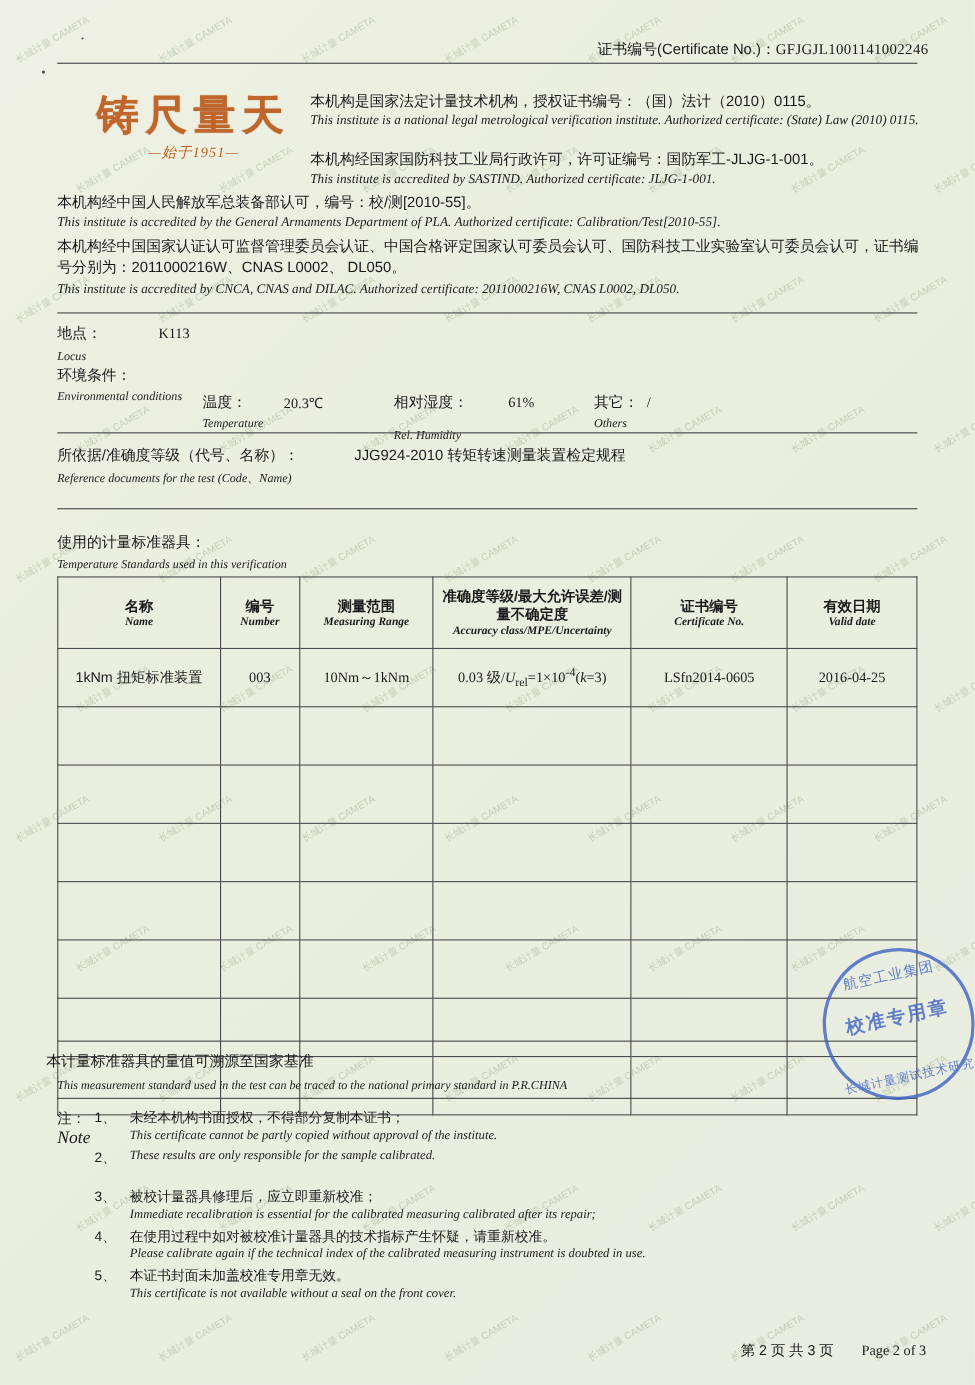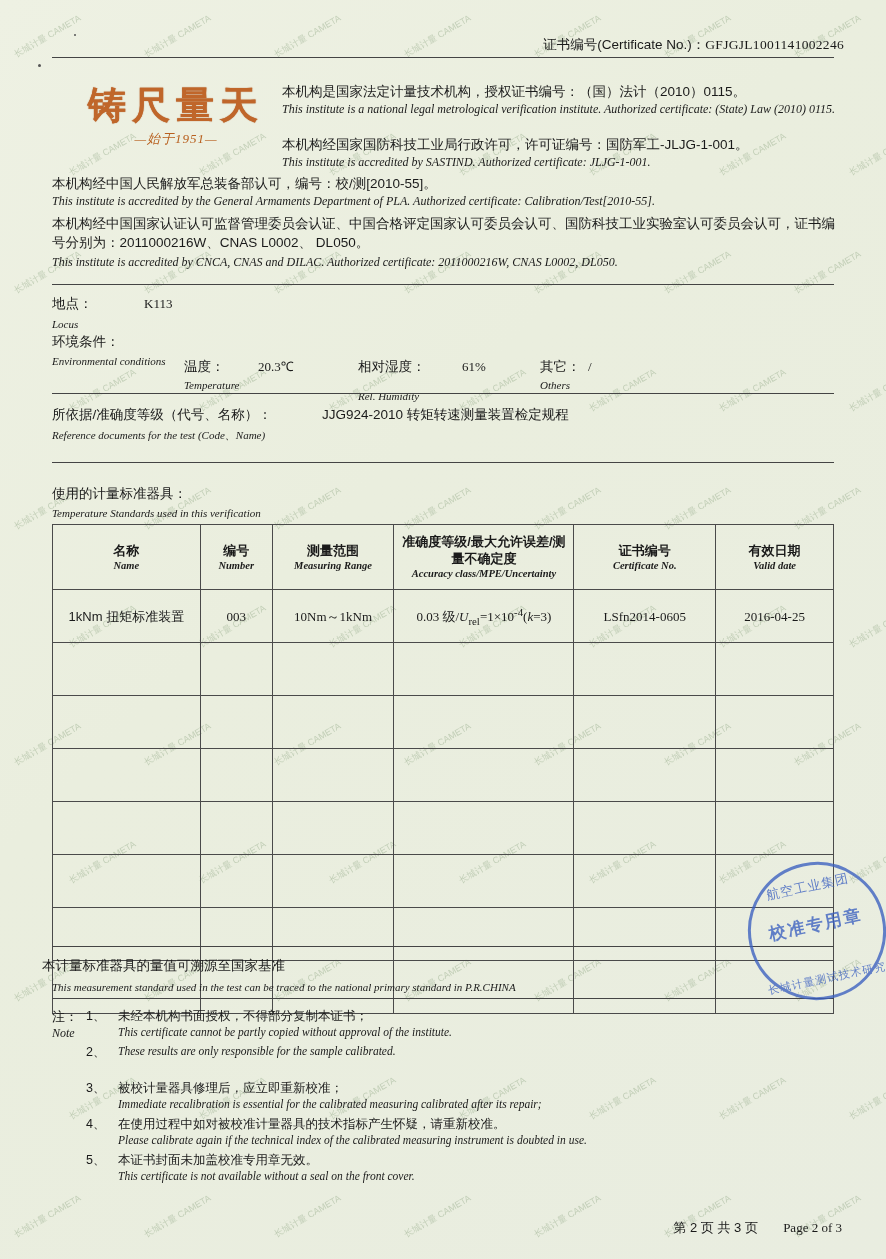--- a/index.html
+++ b/index.html
@@ -80,21 +80,21 @@
   table.std th{height:58px;}
   table.std td{height:46px;}
   .th-cn{font-family:"Liberation Sans",sans-serif;font-size:13px;display:block;line-height:17px;}
   .th-en{font-family:"Liberation Serif",serif;font-style:italic;font-size:10.5px;display:block;line-height:14px;}
   .td-cn{font-family:"Liberation Sans",sans-serif;font-size:13px;line-height:17px;}
   .td-num{font-family:"Liberation Serif",serif;font-size:13px;}
 
   .notes{position:absolute;left:52px;top:1008px;width:800px;}
   .note-label{position:absolute;left:0;top:0;width:34px;}
   .note-label .c{font-family:"Liberation Sans",sans-serif;font-size:13px;display:block;}
-  .note-label .e{font-family:"Liberation Serif",serif;font-style:italic;font-size:12px;display:block;}
+  .note-label .e{font-family:"Liberation Serif",serif;font-style:italic;font-size:16px;display:block;}
   .note-row{position:relative;margin-left:34px;min-height:36px;}
   .note-num{position:absolute;left:0;top:0;font-family:"Liberation Sans",sans-serif;font-size:12.5px;width:28px;}
   .note-body{margin-left:32px;}
   .note-body .c{font-family:"Liberation Sans",sans-serif;font-size:12.5px;line-height:17px;display:block;}
   .note-body .e{font-family:"Liberation Serif",serif;font-style:italic;font-size:11.5px;line-height:15px;display:block;}
 
   .footer{
     position:absolute;right:44px;bottom:22px;
     font-size:13px;
   }

